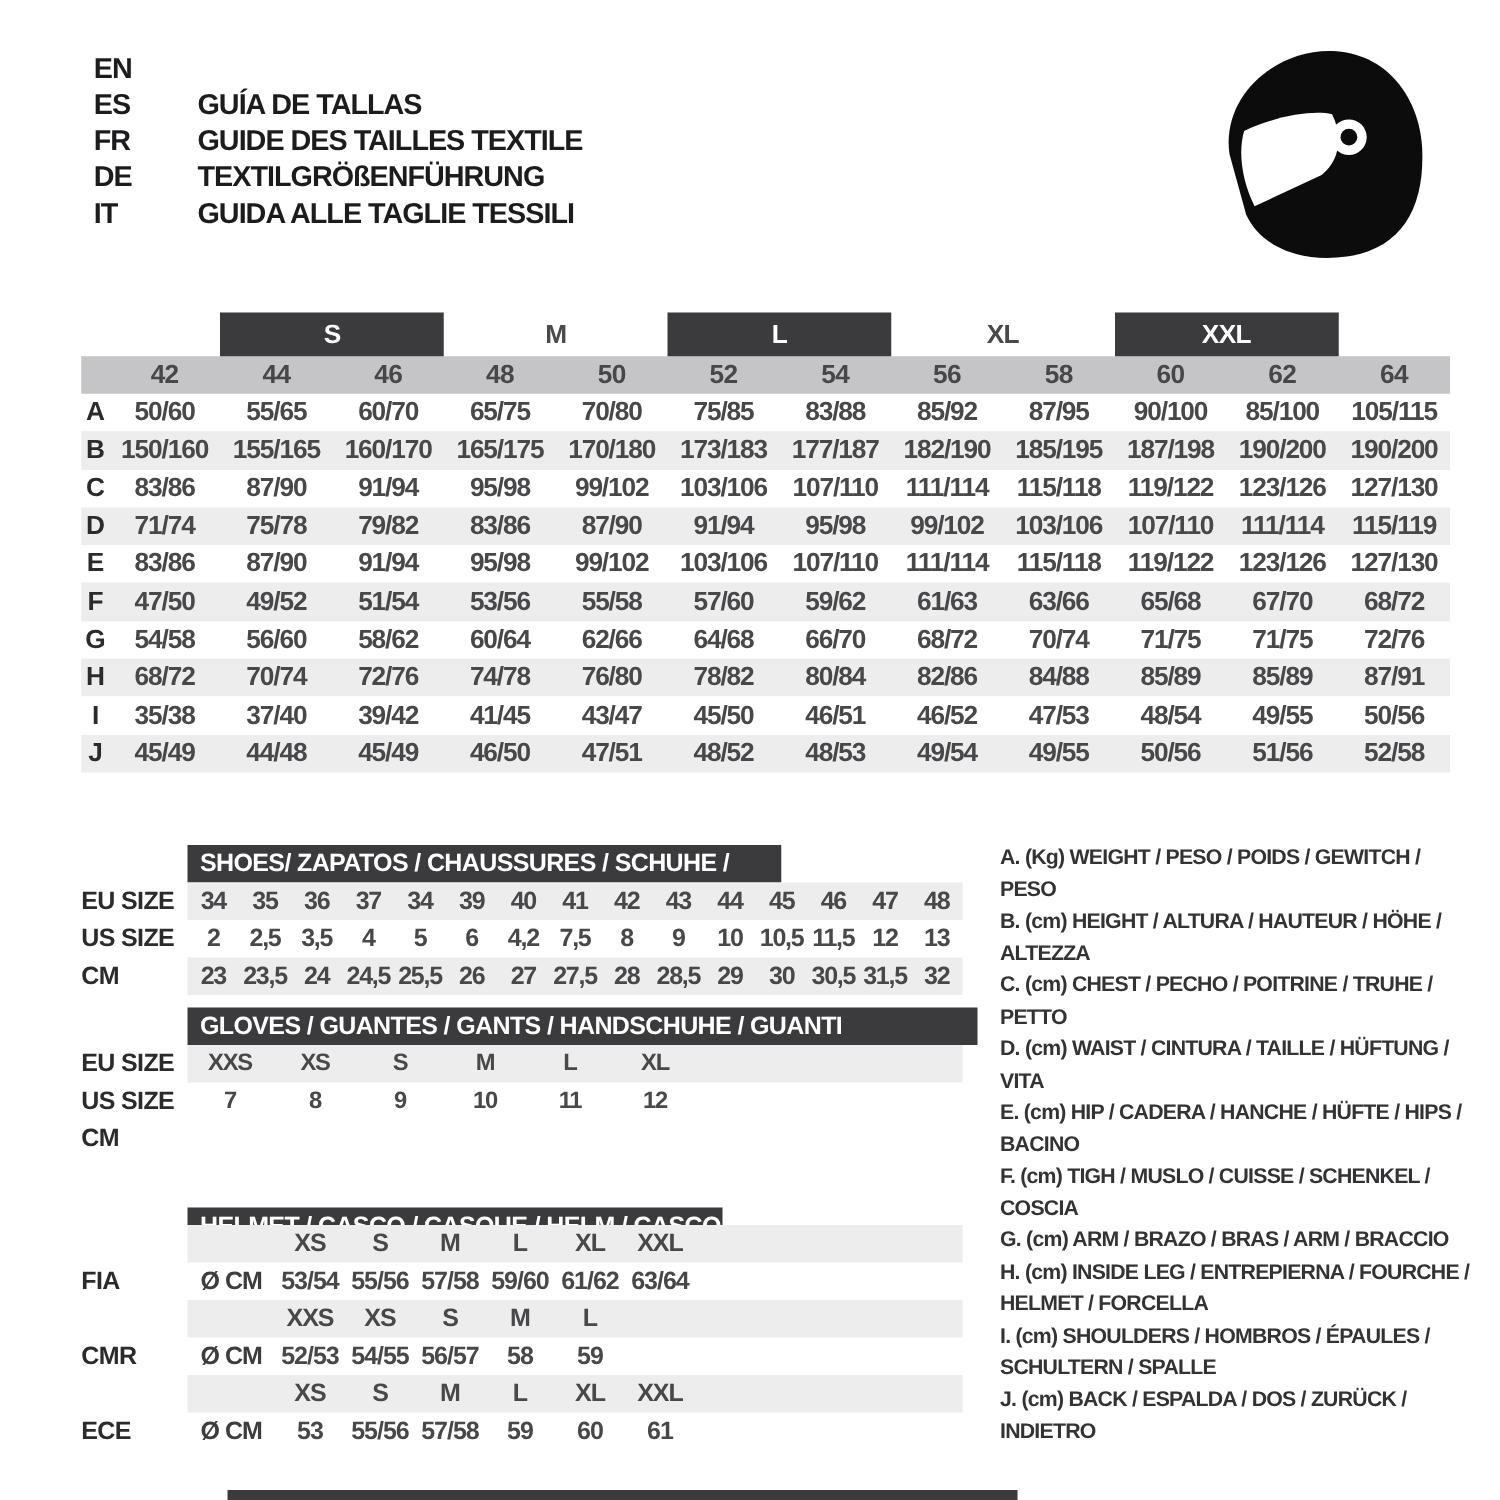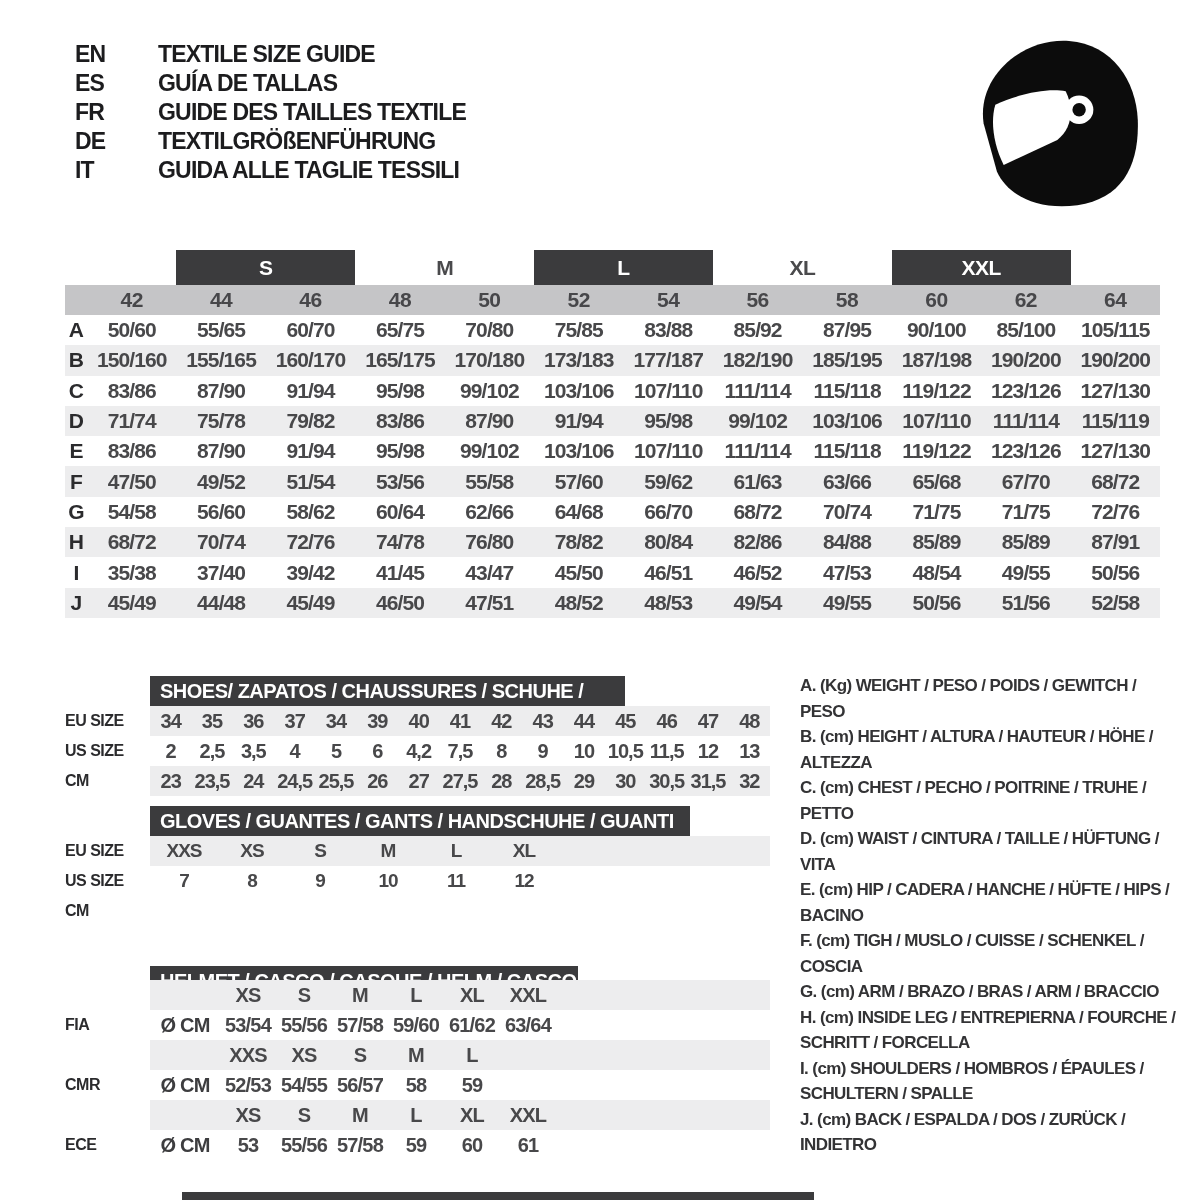--- a/index.html
+++ b/index.html
@@ -28,31 +28,31 @@
   .mt-body > div{height:30.3px;}
   .mt-body > div:nth-of-type(even){background:#ededee;}
   .mt-row span{display:flex;align-items:center;justify-content:center;font-size:21px;letter-spacing:-0.9px;color:#48484a;}
   .mt-row .row-label{color:#2b2b2d;}
 
   
   .section{position:absolute;left:65px;width:705px;}
   .sec-grid{display:grid;grid-template-columns:85px 620px;grid-auto-rows:30px;}
   .sec-title{grid-column:2;background:#3b3b3d;color:#fff;font-size:20px;line-height:30px;
              padding-left:10px;letter-spacing:-0.5px;box-sizing:border-box;}
-  .sec-label{grid-column:1;display:flex;align-items:center;font-size:16px;color:#2b2b2d;letter-spacing:-0.5px;text-align:center;}
+  .sec-label{grid-column:1;display:flex;align-items:center;font-size:20px;color:#2b2b2d;letter-spacing:-0.5px;text-align:center;}
   .cells{grid-column:2;display:grid;}
   .cells span{display:flex;align-items:center;justify-content:center;font-size:20px;letter-spacing:-1px;color:#48484a;}
 
   .shoes{top:676px;}
   .shoes .sec-title{width:475px;}
   .shoes .cells{grid-template-columns:repeat(15,1fr);text-align:center;}
   .shoes .sec-grid > .cells:nth-child(3), .shoes .sec-grid > .cells:nth-child(7){background:#ededee;}
 
   .gloves{top:806px;}
-  .gloves .sec-title{width:540px;}
+  .gloves .sec-title{width:632px;}
   .gloves .cells{grid-template-columns:repeat(6,68px) 1fr;}
   .gloves .sec-grid > .cells:nth-child(3), .gloves .sec-grid > .cells:nth-child(7){background:#ededee;}
   .gloves .cells span{font-size:19px;}
 
   .helmets{top:950px;}
   .helmets .sec-title{width:428px;margin-top:16px;}
   .hcells{grid-column:2;display:grid;grid-template-columns:70px repeat(6,56px) 1fr;}
   .hcells span{display:flex;align-items:center;justify-content:center;font-size:20px;letter-spacing:-0.8px;color:#48484a;}
   .hcells.sizes{background:#ededee;}
   .hcells .unit{color:#3d3d3f;}
@@ -65,21 +65,20 @@
 </style>
 </head>
 <body>
 
 <div class="page">
 
   <div class="langs">
 
       <div class="lang-row">
         <span class="lang-code">EN</span>
-        <span class="lang-label">TEXTILE SIZE GUIDE</span>
       </div>
 
       <div class="lang-row">
         <span class="lang-code">ES</span>
         <span class="lang-label">GUÍA DE TALLAS</span>
       </div>
 
       <div class="lang-row">
         <span class="lang-code">FR</span>
         <span class="lang-label">GUIDE DES TAILLES TEXTILE</span>
@@ -474,21 +473,21 @@
       <div>C. (cm) CHEST / PECHO / POITRINE / TRUHE / PETTO</div>
 
       <div>D. (cm) WAIST / CINTURA / TAILLE / HÜFTUNG / VITA</div>
 
       <div>E. (cm) HIP / CADERA / HANCHE / HÜFTE / HIPS / BACINO</div>
 
       <div>F. (cm) TIGH / MUSLO / CUISSE / SCHENKEL / COSCIA</div>
 
       <div>G. (cm) ARM / BRAZO / BRAS / ARM / BRACCIO</div>
 
-      <div>H. (cm) INSIDE LEG / ENTREPIERNA / FOURCHE / SCHRITT / FORCELLA</div>
+      <div>H. (cm) INSIDE LEG / ENTREPIERNA / FOURCHE / HELMET / FORCELLA</div>
 
       <div>I. (cm) SHOULDERS / HOMBROS / ÉPAULES / SCHULTERN / SPALLE</div>
 
       <div>J. (cm) BACK / ESPALDA / DOS / ZURÜCK / INDIETRO</div>
 
   </div>
 
   <div class="bottom-bar"></div>
 </div>
 

